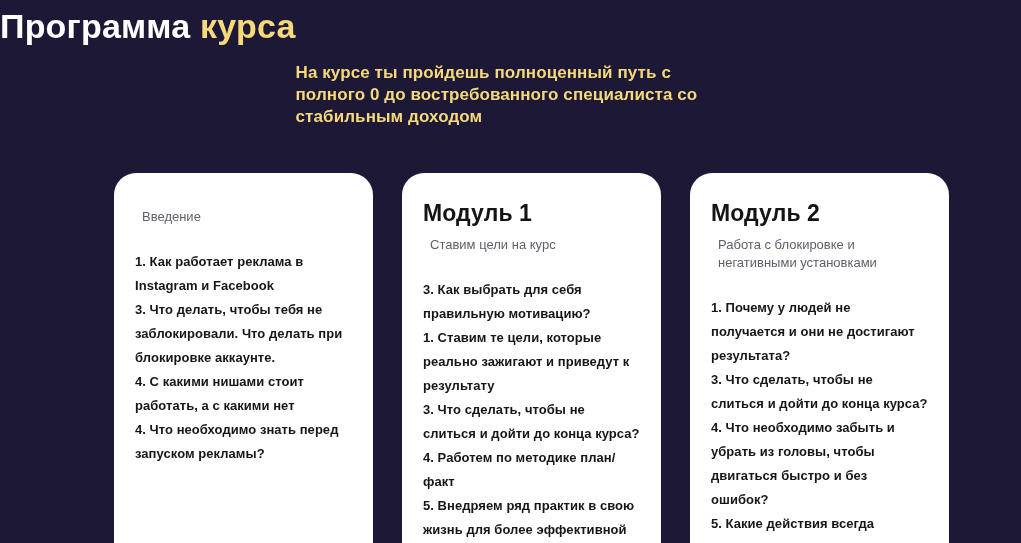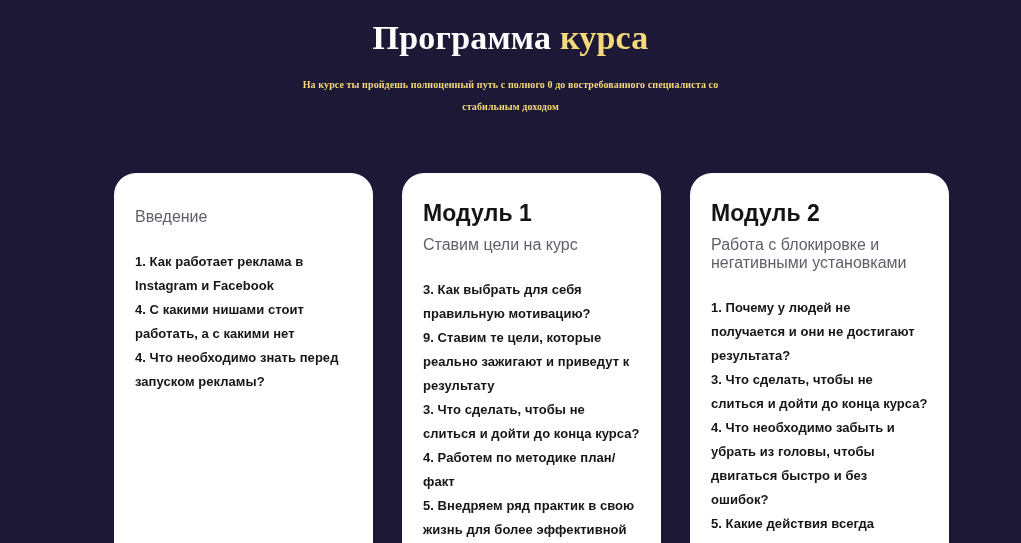--- a/index.html
+++ b/index.html
@@ -17,39 +17,37 @@
 
   .page {
     position: relative;
     width: 1021px;
     height: 543px;
     overflow: hidden;
   }
 
   
   .header {
-    padding-top: 16px;
-    text-align: center;
-    font-family: Liberation Serif, serif;
+    padding-top: 4px;
   }
   .page-title {
     margin: 0;
     font-size: 34px;
     font-weight: 700;
     letter-spacing: 0.2px;
     line-height: 44px;
     color: #ffffff;
   }
   .page-title .accent {
     color: #f5d97a;
   }
   .page-subtitle {
     margin: 14px auto 0 auto;
     max-width: 430px;
-    font-size: 10px;
+    font-size: 17px;
     font-weight: 700;
     line-height: 22px;
     color: #f5d97a;
     letter-spacing: 0.1px;
   }
 
   
   .cards {
     position: absolute;
     left: 114px;
@@ -70,22 +68,22 @@
   }
   .card-title {
     margin: 0;
     font-size: 23px;
     font-weight: 700;
     line-height: 28px;
     color: #141414;
     letter-spacing: 0.1px;
   }
   .card-subtitle {
-    margin: 9px 0 0 0;
-    font-size: 16px;
+    margin: 9px 0 0 7px;
+    font-size: 13px;
     font-weight: 400;
     line-height: 18px;
     color: #5f5f6b;
   }
   .card-list {
     margin: 24px 0 0 0;
     padding: 0;
     list-style: none;
   }
   .card-list li {
@@ -105,32 +103,33 @@
     <h1 class="page-title"><span>Программа </span><span class="accent">курса</span></h1>
     <p class="page-subtitle">На курсе ты пройдешь полноценный путь с полного 0 до востребованного специалиста со стабильным доходом</p>
   </div>
 
   <div class="cards">
 
     <div class="card">
       <p class="card-subtitle">Введение</p>
       <ul class="card-list">
         <li>1. Как работает реклама в Instagram и Facebook</li>
+        <li>3. Что делать, чтобы тебя не заблокировали. Что делать при блокировке аккаунте.</li>
         <li>4. С какими нишами стоит работать, а с какими нет</li>
         <li>4. Что необходимо знать перед запуском рекламы?</li>
       </ul>
 
     </div>
 
     <div class="card">
       <h2 class="card-title">Модуль 1</h2>
       <p class="card-subtitle">Ставим цели на курс</p>
       <ul class="card-list">
         <li>3. Как выбрать для себя правильную мотивацию?</li>
-        <li>9. Ставим те цели, которые реально зажигают и приведут к результату</li>
+        <li>1. Ставим те цели, которые реально зажигают и приведут к результату</li>
         <li>3. Что сделать, чтобы не слиться и дойти до конца курса?</li>
         <li>4. Работем по методике план/факт</li>
         <li>5. Внедряем ряд практик в свою жизнь для более эффективной работы и достижения целей</li>
       </ul>
 
     </div>
 
     <div class="card">
       <h2 class="card-title">Модуль 2</h2>
       <p class="card-subtitle">Работа с блокировке и негативными установками</p>

